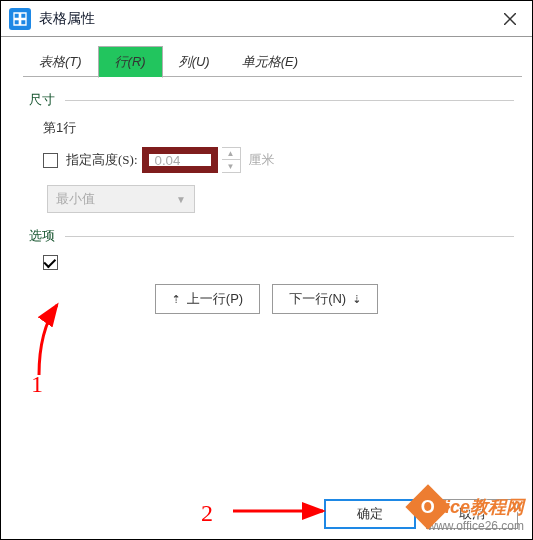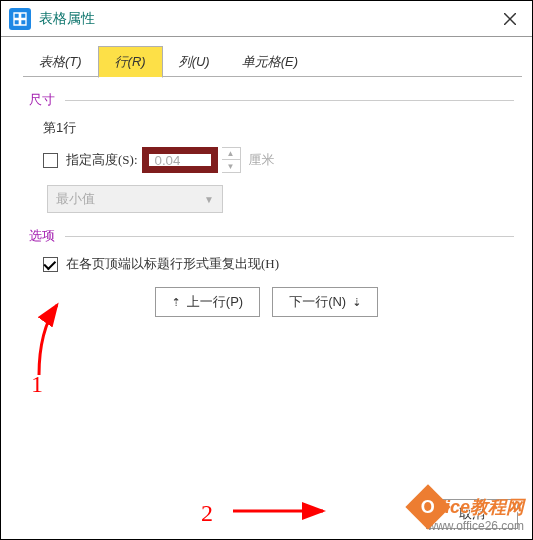--- a/index.html
+++ b/index.html
@@ -22,21 +22,21 @@
       padding-left: 8px;
     }
     .app-icon {
       width: 22px; height: 22px;
       background: #1e88e5;
       border-radius: 3px;
       display: flex; align-items: center; justify-content: center;
       margin-right: 8px;
     }
     .app-icon svg { width: 16px; height: 16px; fill: #fff; }
-    .titlebar-title { color: #0f766e; font-size: 14px; }
+    .titlebar-title { color: #0f172a; font-size: 14px; }
     .close-btn {
       margin-left: auto;
       width: 44px; height: 36px;
       display: flex; align-items: center; justify-content: center;
       cursor: pointer;
     }
     .close-btn svg { width: 12px; height: 12px; stroke: #333; stroke-width: 1.5; }
 
     
     .tabstrip {
@@ -56,29 +56,29 @@
       padding: 6px 16px;
       color: #333;
       cursor: pointer;
       position: relative;
       z-index: 1;
       font-style: italic;
     }
     .tab.active {
       border: 1px solid #b0b0b0;
       border-bottom: 1px solid #fff;
-      background: #fde047;
+      background: #22c55e;
       margin-bottom: -1px;
     }
 
     .content { padding: 14px 28px 10px 28px; }
 
     .fieldset { margin-bottom: 14px; }
     .legend {
-      color: #a21caf;
+      color: #14532d;
       margin-bottom: 10px;
       position: relative;
       font-family: Liberation Serif, serif;
     }
     .legend::after {
       content: "";
       position: absolute;
       left: 36px; right: -10px; top: 50%;
       height: 1px; background: #ccc;
     }
@@ -122,21 +122,21 @@
     }
     .spin div {
       width: 18px; height: 12px;
       display: flex; align-items: center; justify-content: center;
       font-size: 8px; color: #aaa;
     }
     .spin div:first-child { border-bottom: 1px solid #ccc; }
     .unit { color: #aaa; }
 
     .select {
-      width: 176px; height: 28px;
+      width: 148px; height: 28px;
       border: 1px solid #ccc;
       background: #f0f0f0;
       color: #aaa;
       display: flex; align-items: center; justify-content: space-between;
       padding: 0 8px;
       margin-left: 4px;
     }
     .select .caret { color: #aaa; font-size: 10px; }
 
     .nav-buttons { display: flex; justify-content: center; gap: 12px; margin-top: 14px; }
@@ -254,39 +254,41 @@
         </div>
       </div>
     </div>
   </div>
 
   <div class="fieldset">
     <div class="legend"><span>选项</span></div>
     <div class="indent">
       <div class="check-row">
         <div class="checkbox checked"></div>
-        <span class="check-label">在各页顶端以标题行形式重复出现(H)</span>
       </div>
     </div>
   </div>
 
   <div class="nav-buttons">
     <div class="btn">
       <span class="arrow">⇡</span>
       <span>上一行(P)</span>
     </div>
     <div class="btn">
       <span>下一行(N)</span>
       <span class="arrow">⇣</span>
     </div>
   </div>
 
 </div>
 
 <div class="footer">
+  <div class="btn primary">
+      <span>确定</span>
+    </div>
   <div class="btn">
       <span>取消</span>
     </div>
 </div>
 
 <svg class="arrow1" viewBox="0 0 40 80">
   <defs>
       <marker id="ah1" markerWidth="10" markerHeight="10" refX="7" refY="3" orient="auto">
         <path d="M0,0 L8,3 L0,6 Z" fill="#ff0000"></path>
       </marker>

